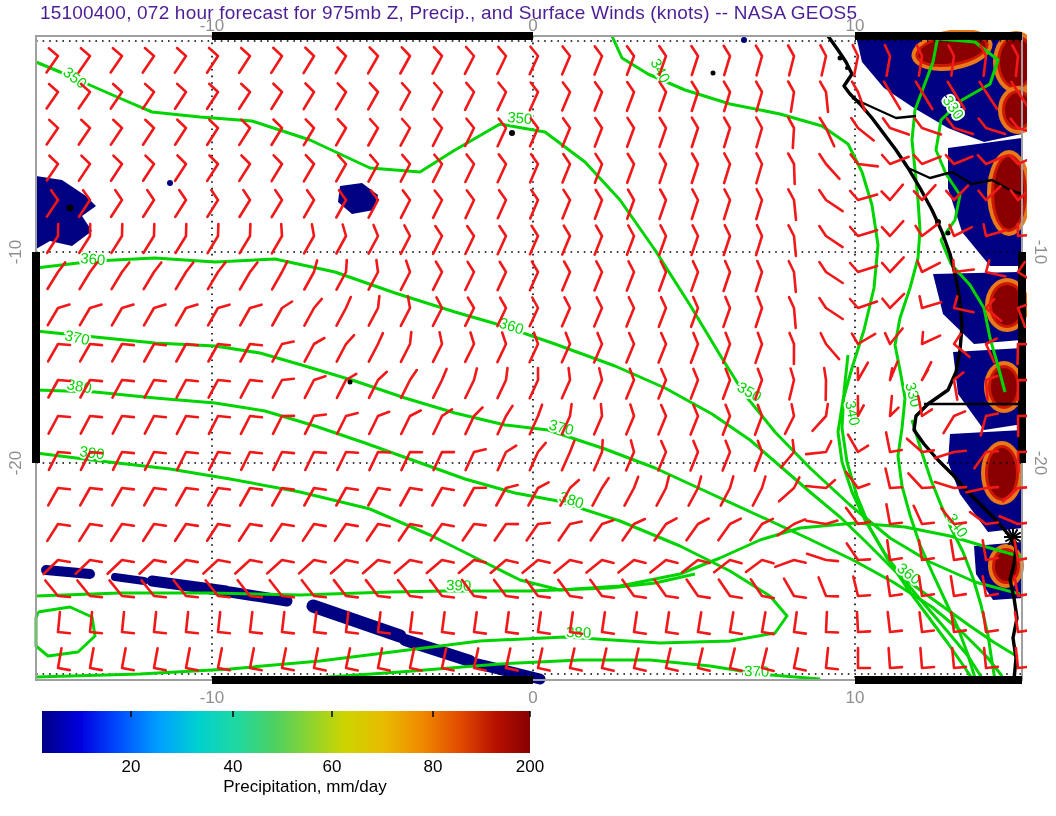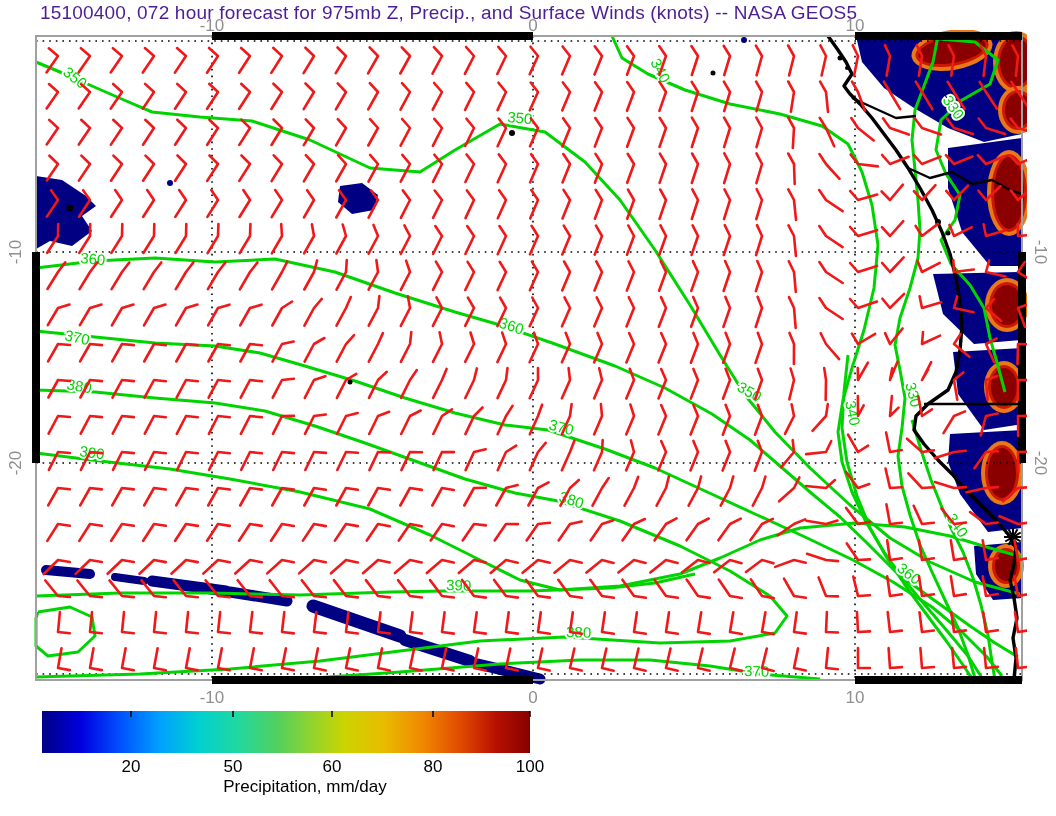--- a/index.html
+++ b/index.html
@@ -735,18 +735,18 @@
   <div class="tick" style="left:533px;top:688px">0</div>
   <div class="tick" style="left:855px;top:688px">10</div>
 
   <div class="tick v" style="left:16px;top:252px">-10</div>
   <div class="tick v" style="left:16px;top:463px">-20</div>
 
   <div class="tick vr" style="left:1040px;top:252px">-10</div>
   <div class="tick vr" style="left:1040px;top:463px">-20</div>
 
   <div class="cbtick" style="left:131px;top:757px">20</div>
-  <div class="cbtick" style="left:233px;top:757px">50</div>
+  <div class="cbtick" style="left:233px;top:757px">40</div>
   <div class="cbtick" style="left:332px;top:757px">60</div>
   <div class="cbtick" style="left:433px;top:757px">80</div>
-  <div class="cbtick" style="left:530px;top:757px">100</div>
+  <div class="cbtick" style="left:530px;top:757px">200</div>
   <div class="cblabel" style="left:305px;top:777px">Precipitation, mm/day</div>
 </div>
 
 </body></html>

